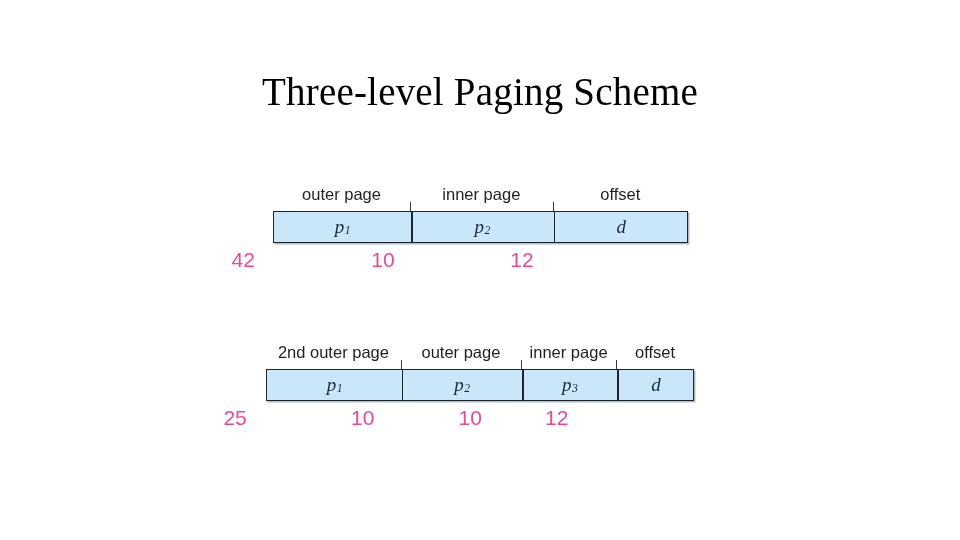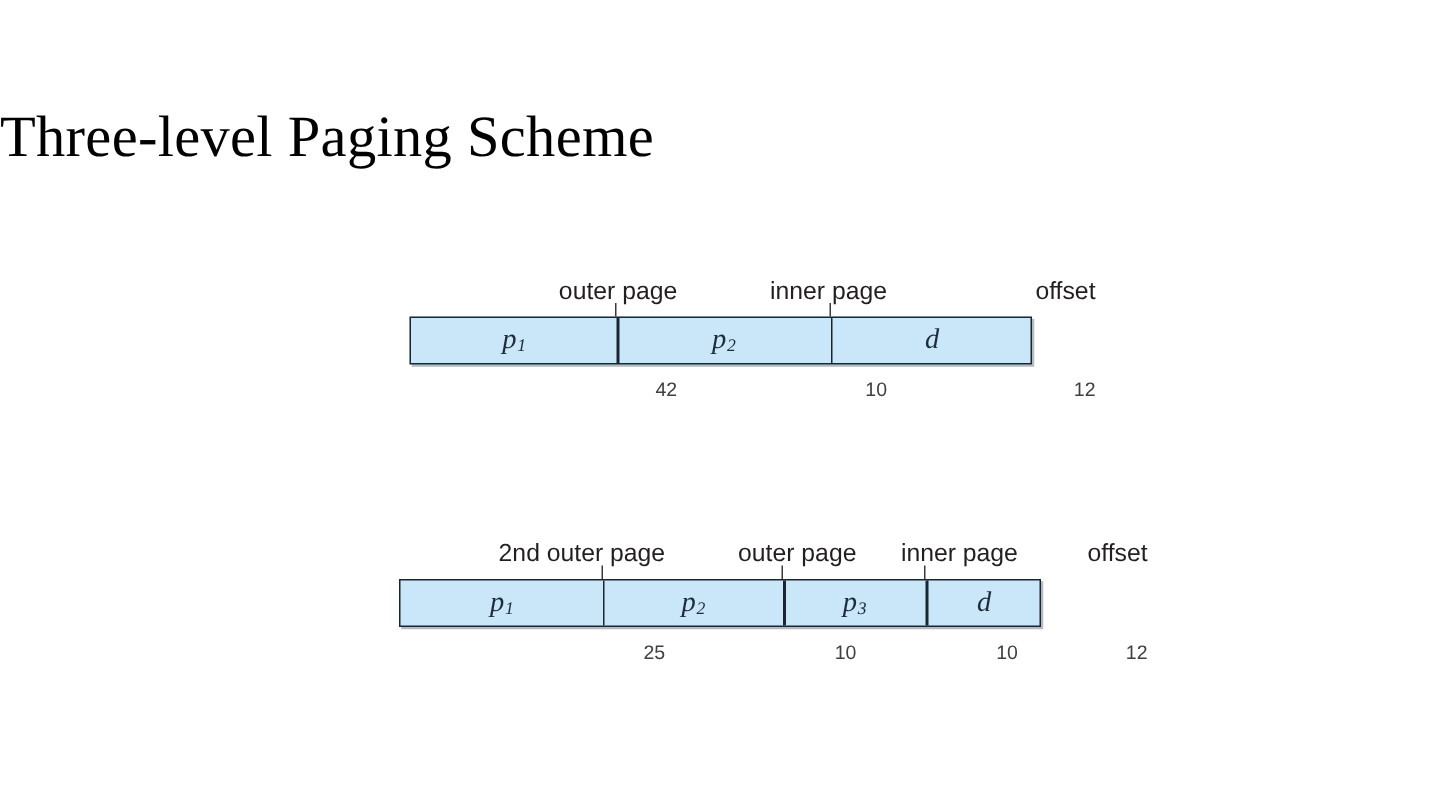--- a/index.html
+++ b/index.html
@@ -22,21 +22,21 @@
     height: 540px;
     background: #ffffff;
   }
 
   
   .slide-title {
     position: absolute;
     left: 0;
     top: 68px;
     width: 960px;
-    text-align: left;
+    text-align: center;
     font-family: "Liberation Serif", "DejaVu Serif", serif;
     font-size: 39px;
     line-height: 48px;
     font-weight: normal;
     color: #000000;
     letter-spacing: 0.2px;
     white-space: nowrap;
   }
 
   
@@ -49,35 +49,35 @@
   .bits-row {
     position: absolute;
     left: 0;
     top: 0;
     width: 100%;
     height: 0;
   }
 
   .seg-label {
     position: absolute;
-    text-align: right;
+    text-align: center;
     font-family: "Liberation Sans", sans-serif;
     font-size: 16.5px;
     line-height: 19px;
     color: #231f20;
     white-space: nowrap;
   }
 
   .seg-bits {
     position: absolute;
-    text-align: right;
+    text-align: left;
     font-family: "Liberation Sans", sans-serif;
-    font-size: 13px;
+    font-size: 21px;
     line-height: 19px;
-    color: #404040;
+    color: #ec4899;
     white-space: nowrap;
   }
 
   
   .addr-bar {
     position: absolute;
     box-sizing: border-box;
     background: #c9e7f8;
     border: 1.6px solid #1b2533;
     box-shadow: 1.5px 1.5px 0 rgba(120,130,140,0.55);
@@ -143,21 +143,21 @@
       </div>
     <div class="bits-row">
         <div class="seg-bits" style="left: -41.525px; width: 220px; top: 70px;">42</div>
         <div class="seg-bits" style="left: 98.33px; width: 220px; top: 70px;">10</div>
         <div class="seg-bits" style="left: 237.355px; width: 220px; top: 70px;">12</div>
       </div>
   <div class="tick" style="left: 136.95px; top: 22px; height: 9px;"></div>
       <div class="tick" style="left: 279.71px; top: 22px; height: 9px;"></div>
     </div>
 
-  <div class="addr-figure" id="figure-1" style="left:266px; top:355px; width:428px; height:82px;">
+  <div class="addr-figure" id="figure-1" style="left:266px; top:338px; width:428px; height:82px;">
     <div class="label-row">
         <div class="seg-label" style="left: -42.59px; width: 220px; top: 5px;">2nd outer page</div>
         <div class="seg-label" style="left: 84.954px; width: 220px; top: 5px;">outer page</div>
         <div class="seg-label" style="left: 192.596px; width: 220px; top: 5px;">inner page</div>
         <div class="seg-label" style="left: 279.052px; width: 220px; top: 5px;">offset</div>
       </div>
     <div class="addr-bar" id="bar-1" style="left:0px; top:31px; width:428px; height:32px;">
         <div class="seg-var" style="left: 0px; width: 134.82px;">p<sub>1</sub></div>
         <div class="divider" style="left: 134.82px;"></div>
         <div class="seg-var" style="left: 134.82px; width: 120.268px;">p<sub>2</sub></div>

